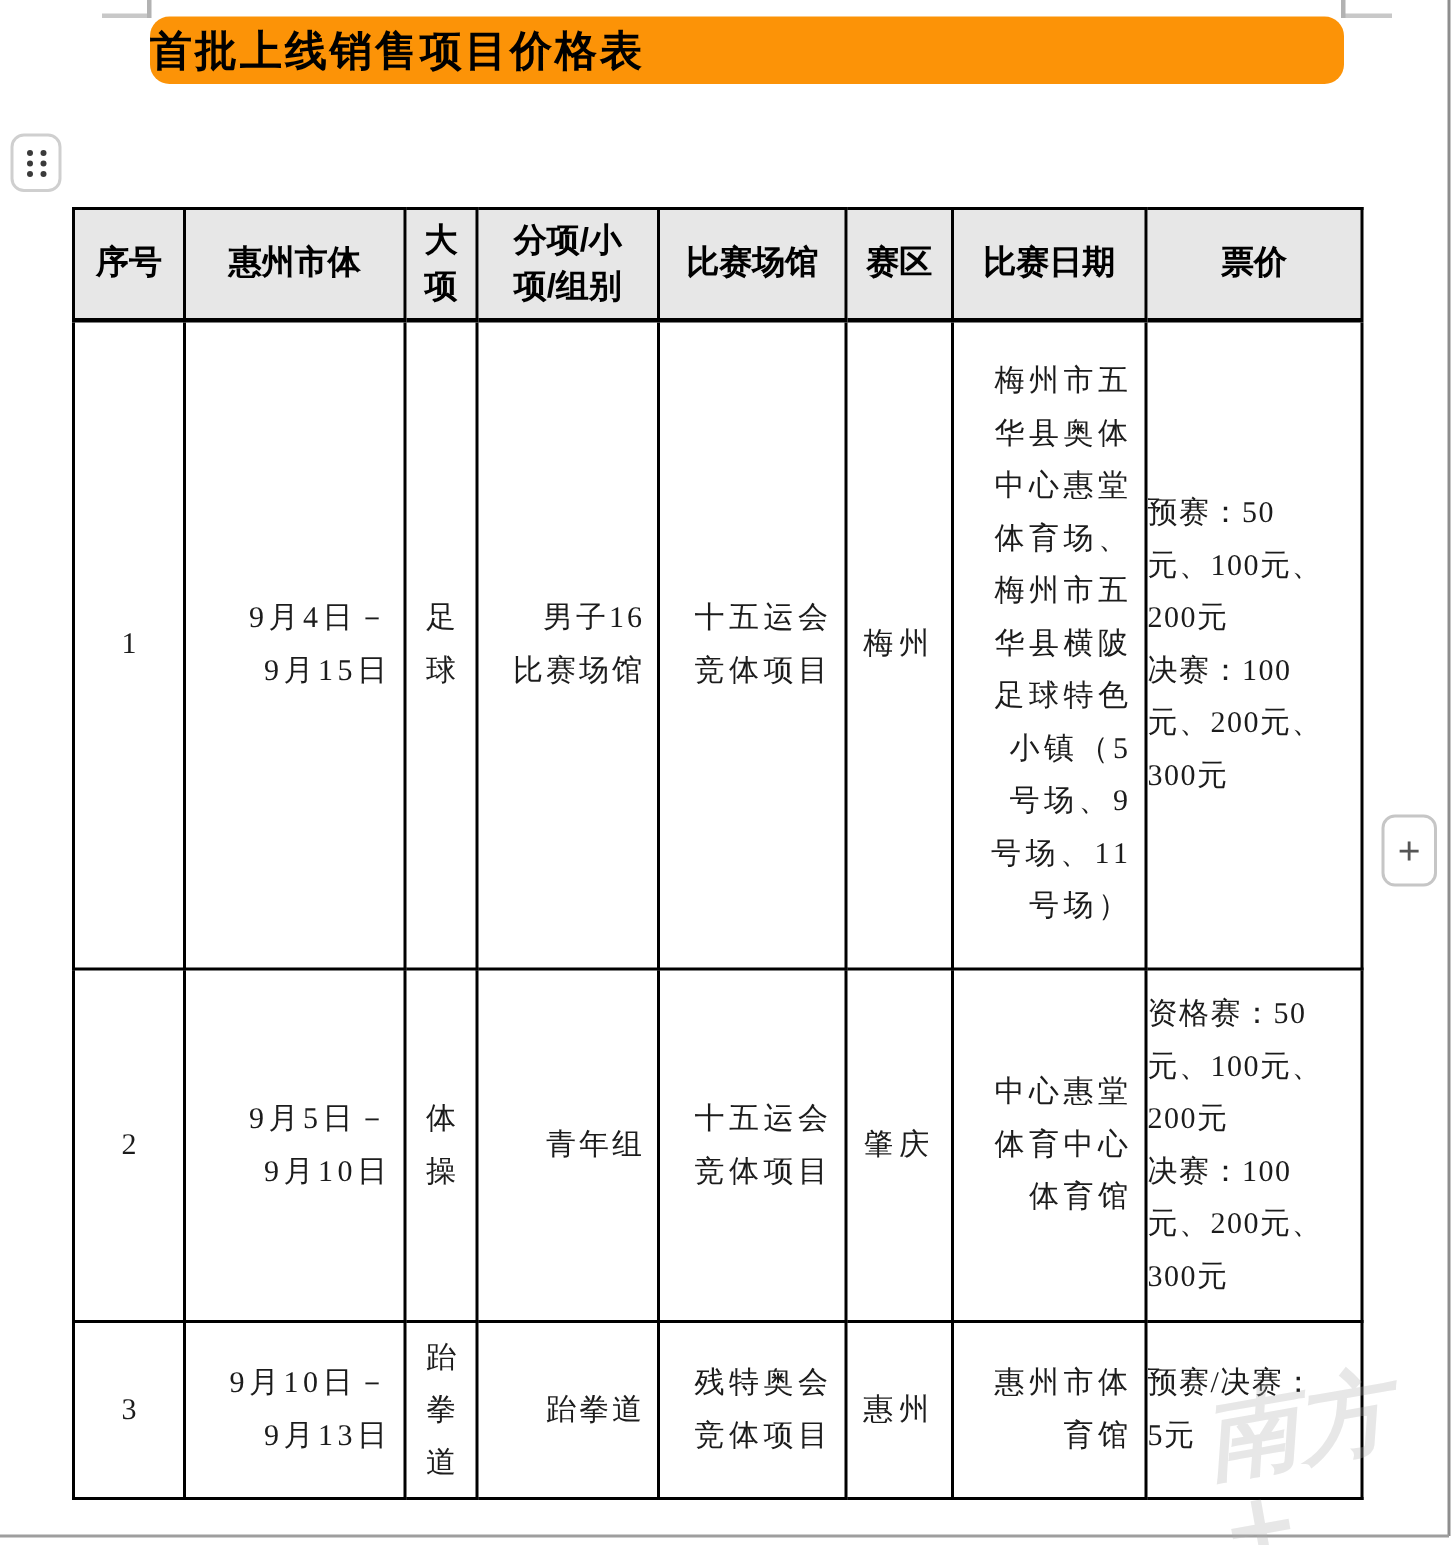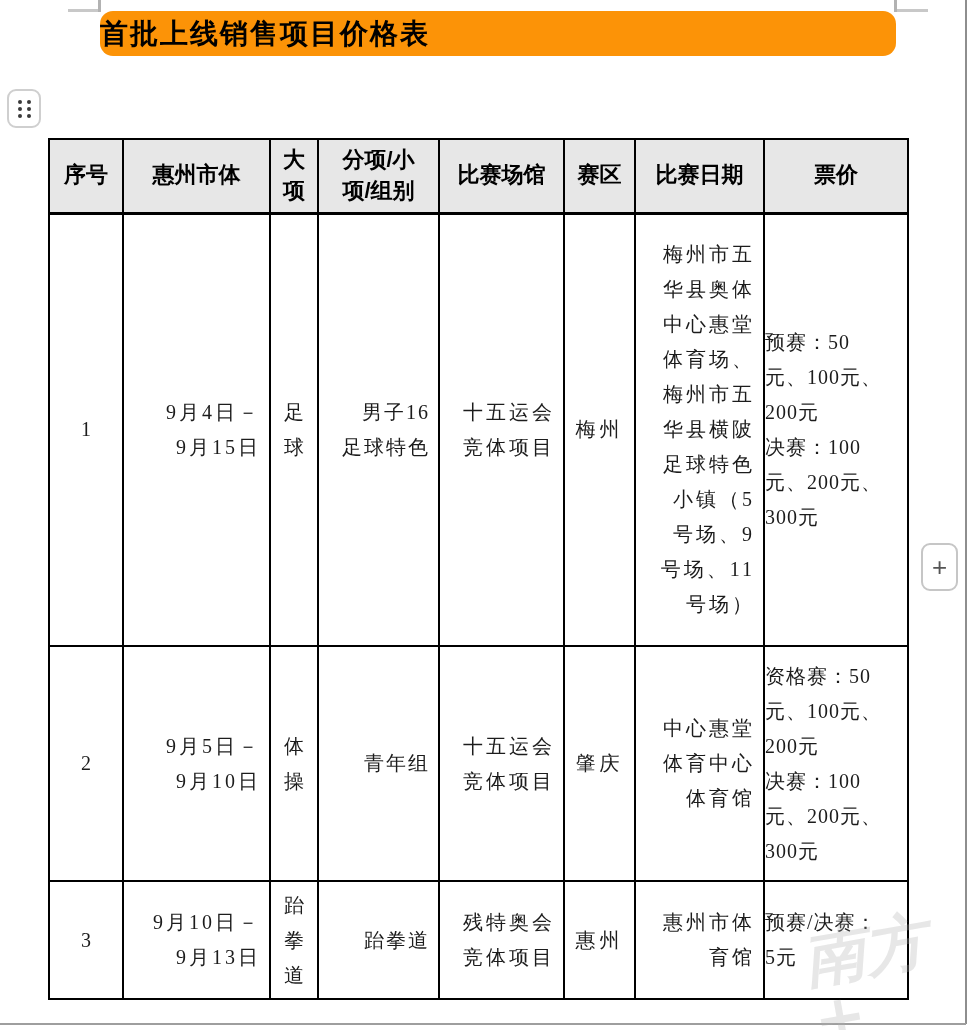--- a/index.html
+++ b/index.html
@@ -127,21 +127,21 @@
     <th>比赛日期</th>
     <th>票价</th>
   </tr>
   <tr class="rh2">
     <td class="center">1</td>
     <td class="left ls3">9月4日－
 9月15日</td>
     <td class="center">足
 球</td>
     <td class="left ls2">男子16
-足球特色</td>
+比赛场馆</td>
     <td class="left ls3">十五运会
 竞体项目</td>
     <td class="center ls4">梅州</td>
     <td class="left ls3">梅州市五
 华县奥体
 中心惠堂
 体育场、
 梅州市五
 华县横陂
 足球特色

